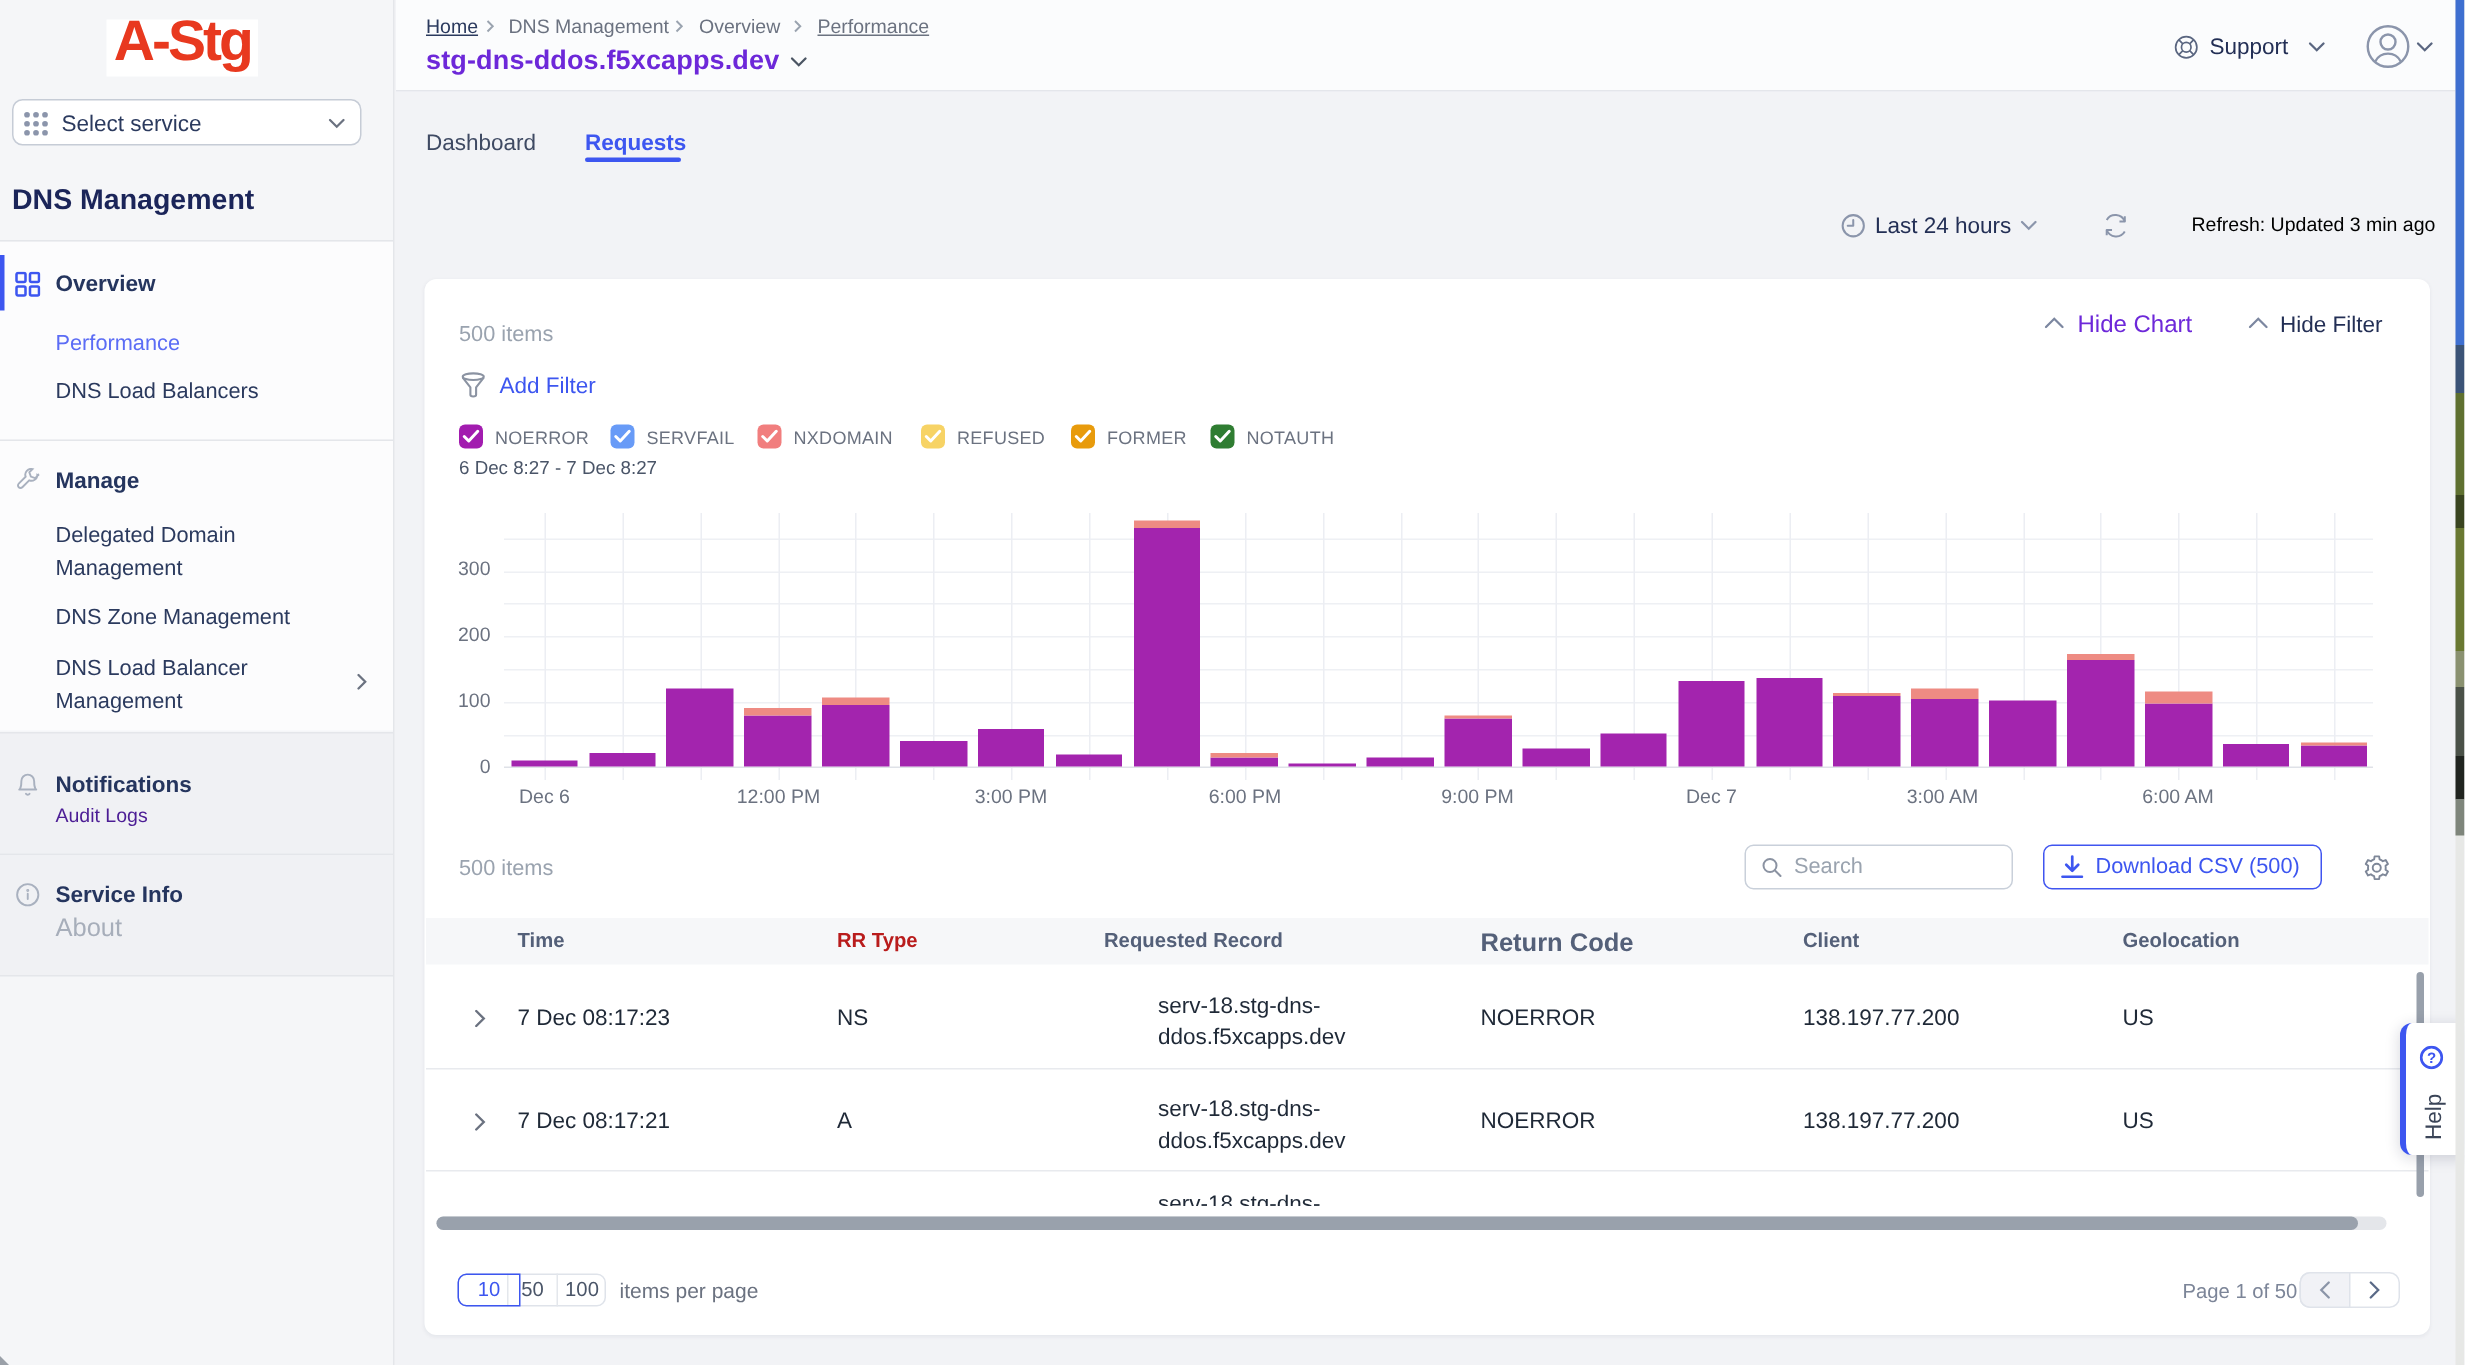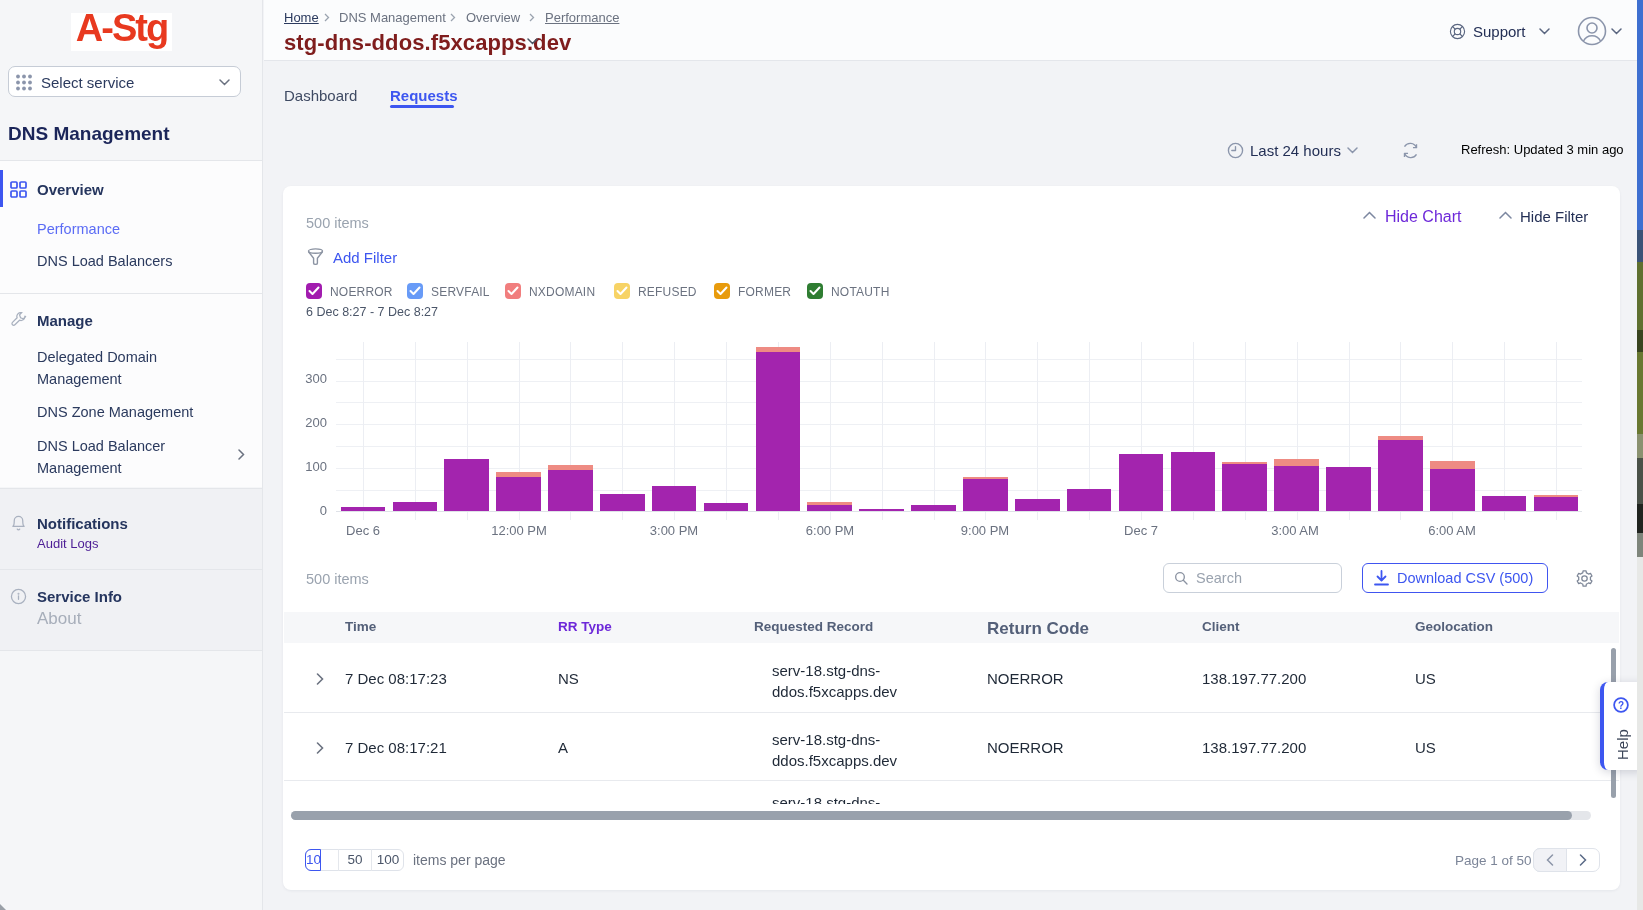--- a/index.html
+++ b/index.html
@@ -120,21 +120,21 @@
 <div class="abs" style="left:339px; top:10px; font-size:13px; color:#6b7280;">DNS Management</div>
 <svg class="abs" style="left:450px; top:13px;" width="6" height="9" viewBox="0 0 6 9">
     <path d="M1 1l3.5 3.5L1 8" stroke="#9aa3af" stroke-width="1.3" fill="none"></path>
   </svg>
 <div class="abs" style="left:466px; top:10px; font-size:13px; color:#6b7280;">Overview</div>
 <svg class="abs" style="left:529px; top:13px;" width="6" height="9" viewBox="0 0 6 9">
     <path d="M1 1l3.5 3.5L1 8" stroke="#9aa3af" stroke-width="1.3" fill="none"></path>
   </svg>
 <div class="abs" style="left:545px; top:10px; font-size:13px; color:#6b7280; text-decoration:underline;">Performance</div>
 
-<div class="abs" style="left:284px; top:30px; font-size:22px; font-weight:700; color:#7f1d1d; letter-spacing:.1px;">stg-dns-ddos.f5xcapps.dev</div>
+<div class="abs" style="left:284px; top:30px; font-size:18px; font-weight:700; color:#6d28d9; letter-spacing:.1px;">stg-dns-ddos.f5xcapps.dev</div>
 <svg class="abs" style="left:527px; top:38px;" width="11" height="7" viewBox="0 0 11 7">
     <path d="M1 1l4.5 4.5L10 1" stroke="#4b5563" stroke-width="1.5" fill="none" stroke-linecap="round"></path>
   </svg>
 
 <svg class="abs" style="left:1449px; top:23px;" width="17" height="17" viewBox="0 0 24 24">
     <g fill="none" stroke="#5a6680" stroke-width="1.6">
       <circle cx="12" cy="12" r="10"></circle>
       <circle cx="12" cy="12" r="4.5"></circle>
       <path d="M4.9 4.9l3.9 3.9M19.1 4.9l-3.9 3.9M4.9 19.1l3.9-3.9M19.1 19.1l-3.9-3.9"></path>
     </g>
@@ -338,22 +338,22 @@
 <div class="abs" style="left:1397px; top:570px; font-size:14.5px; color:#3d56f0;">Download CSV (500)</div>
 
 <svg class="abs" style="left:1575px; top:569px;" width="19" height="19" viewBox="0 0 24 24" fill="none" stroke="#7e8798" stroke-width="1.6">
  <circle cx="12" cy="12" r="3.4"></circle>
  <path d="M19.4 13.6a7.6 7.6 0 0 0 0-3.2l2.05-1.58-1.9-3.3-2.4.97a7.6 7.6 0 0 0-2.75-1.6L14 2.4h-3.8l-.4 2.49a7.6 7.6 0 0 0-2.75 1.6l-2.4-.97-1.9 3.3 2.05 1.58a7.6 7.6 0 0 0 0 3.2L2.75 15.2l1.9 3.3 2.4-.97a7.6 7.6 0 0 0 2.75 1.6l.4 2.49H14l.4-2.49a7.6 7.6 0 0 0 2.75-1.6l2.4.97 1.9-3.3z" stroke-linejoin="round"></path>
 </svg>
 
 <div id="table">
     <div class="abs" style="left:284px; top:612px; width:1335px; height:31px; background:#f6f7f9;"></div>
 <div class="abs" style="left:345px; top:619px; font-size:13.5px; font-weight:700; color:#546079;">Time</div>
-<div class="abs" style="left:558px; top:619px; font-size:13.5px; font-weight:700; color:#6d28d9;">RR Type</div>
-<div class="abs" style="left:754px; top:619px; font-size:13.5px; font-weight:700; color:#546079;">Requested Record</div>
+<div class="abs" style="left:558px; top:619px; font-size:13.5px; font-weight:700; color:#b91c1c;">RR Type</div>
+<div class="abs" style="left:736px; top:619px; font-size:13.5px; font-weight:700; color:#546079;">Requested Record</div>
 <div class="abs" style="left:987px; top:619px; font-size:17px; font-weight:700; color:#546079;">Return Code</div>
 <div class="abs" style="left:1202px; top:619px; font-size:13.5px; font-weight:700; color:#546079;">Client</div>
 <div class="abs" style="left:1415px; top:619px; font-size:13.5px; font-weight:700; color:#546079;">Geolocation</div>
 <svg class="abs" style="left:316px; top:673px;" width="8" height="12" viewBox="0 0 8 12">
       <path d="M1.5 1l5 5-5 5" stroke="#6b7280" stroke-width="1.6" fill="none" stroke-linecap="round"></path>
     </svg>
 <div class="abs" style="left:345px; top:670px; font-size:15px; color:#1f2937;">7 Dec 08:17:23</div>
 <div class="abs" style="left:558px; top:670px; font-size:15px; color:#1f2937;">NS</div>
 <div class="abs" style="left:772px; top:660px; font-size:15px; color:#1f2937; line-height:21px;">serv-18.stg-dns-<br>ddos.f5xcapps.dev</div>
 <div class="abs" style="left:987px; top:670px; font-size:15px; color:#1f2937;">NOERROR</div>
@@ -374,21 +374,21 @@
       <div style="font-size:15px; color:#1f2937; padding-top:2px;">serv-18.stg-dns-</div>
     </div>
   </div>
 
 <div class="abs" style="left:291px; top:811px; width:1300px; height:9px; background:#e4e6ea; border-radius:5px;"></div>
 <div class="abs" style="left:291px; top:811px; width:1281px; height:9px; background:#99a1ac; border-radius:5px;"></div>
 
 <div class="abs" style="left:305px; top:849px; width:99px; height:22px; background:#fff; border:1px solid #dfe3ea; border-radius:6px;"></div>
 <div class="abs" style="left:338px; top:849px; width:1px; height:22px; background:#e4e7ec;"></div>
 <div class="abs" style="left:371px; top:849px; width:1px; height:22px; background:#e4e7ec;"></div>
-<div class="abs" style="left:305px; top:849px; width:16px; height:22px; border:1px solid #3d56f0; border-radius:6px 0 0 6px; font-size:13.5px; color:#3d56f0; text-align:center; line-height:20px;">10</div>
+<div class="abs" style="left:305px; top:849px; width:42px; height:22px; border:1px solid #3d56f0; border-radius:6px 0 0 6px; font-size:13.5px; color:#3d56f0; text-align:center; line-height:20px;">10</div>
 <div class="abs" style="left:339px; top:849px; width:32px; height:22px; font-size:13.5px; color:#4a5568; text-align:center; line-height:22px;">50</div>
 <div class="abs" style="left:372px; top:849px; width:32px; height:22px; font-size:13.5px; color:#4a5568; text-align:center; line-height:22px;">100</div>
 <div class="abs" style="left:413px; top:852px; font-size:14px; color:#6b7280;">items per page</div>
 <div class="abs" style="left:1455px; top:853px; font-size:13.5px; color:#7c8598;">Page 1 of 50</div>
 <div class="abs" style="left:1533px; top:848px; width:67px; height:24px; background:#fff; border:1px solid #dfe3ea; border-radius:7px;"></div>
 <div class="abs" style="left:1533px; top:848px; width:34px; height:24px; background:#f1f2f6; border:1px solid #dfe3ea; border-radius:7px 0 0 7px;"></div>
 <svg class="abs" style="left:1546px; top:854px;" width="8" height="12" viewBox="0 0 8 12">
     <path d="M6.5 1L1.5 6l5 5" stroke="#8b95a8" stroke-width="1.5" fill="none" stroke-linecap="round"></path>
   </svg>
 <svg class="abs" style="left:1579px; top:854px;" width="8" height="12" viewBox="0 0 8 12">

